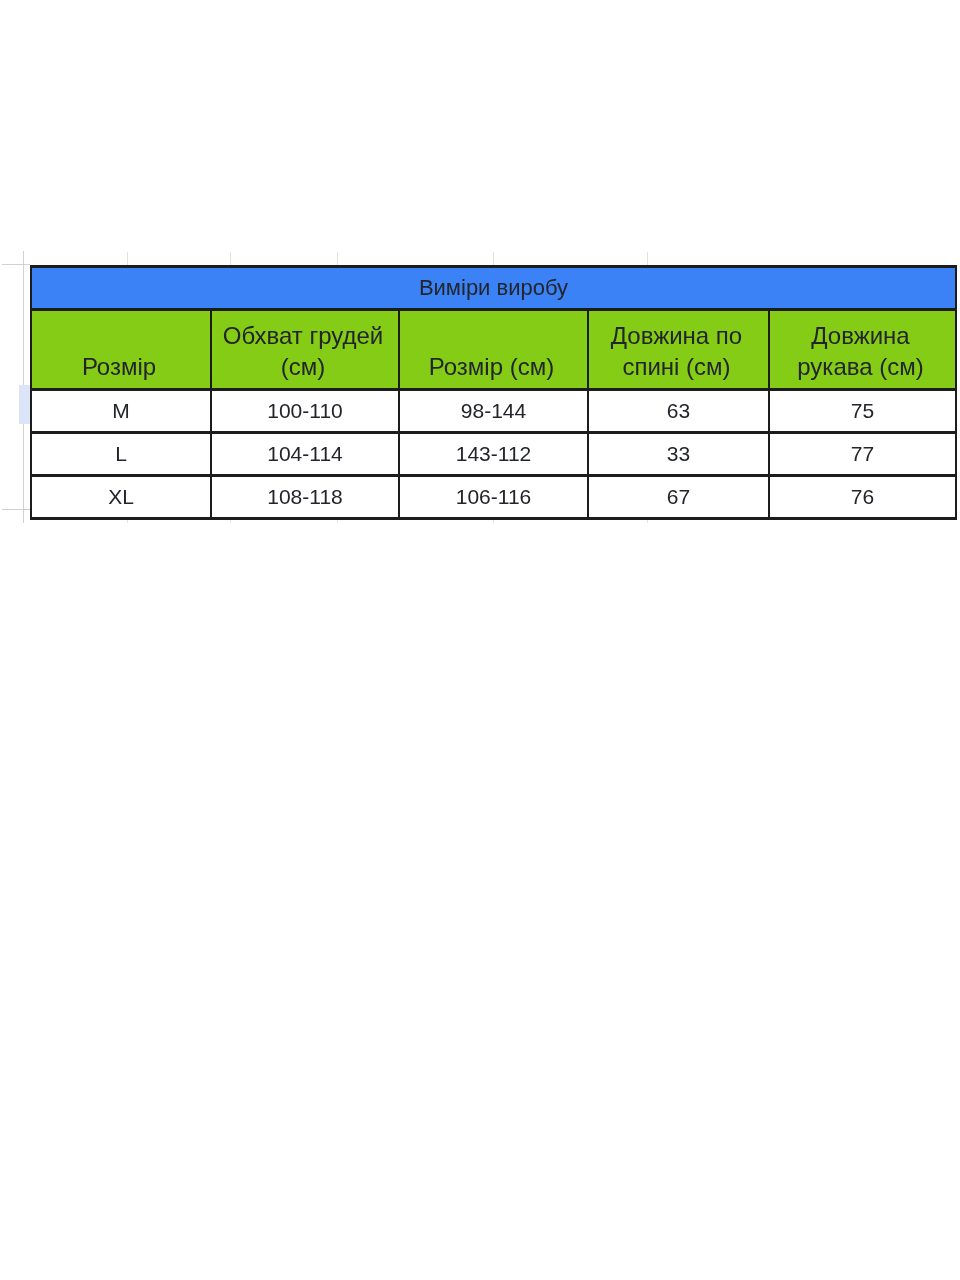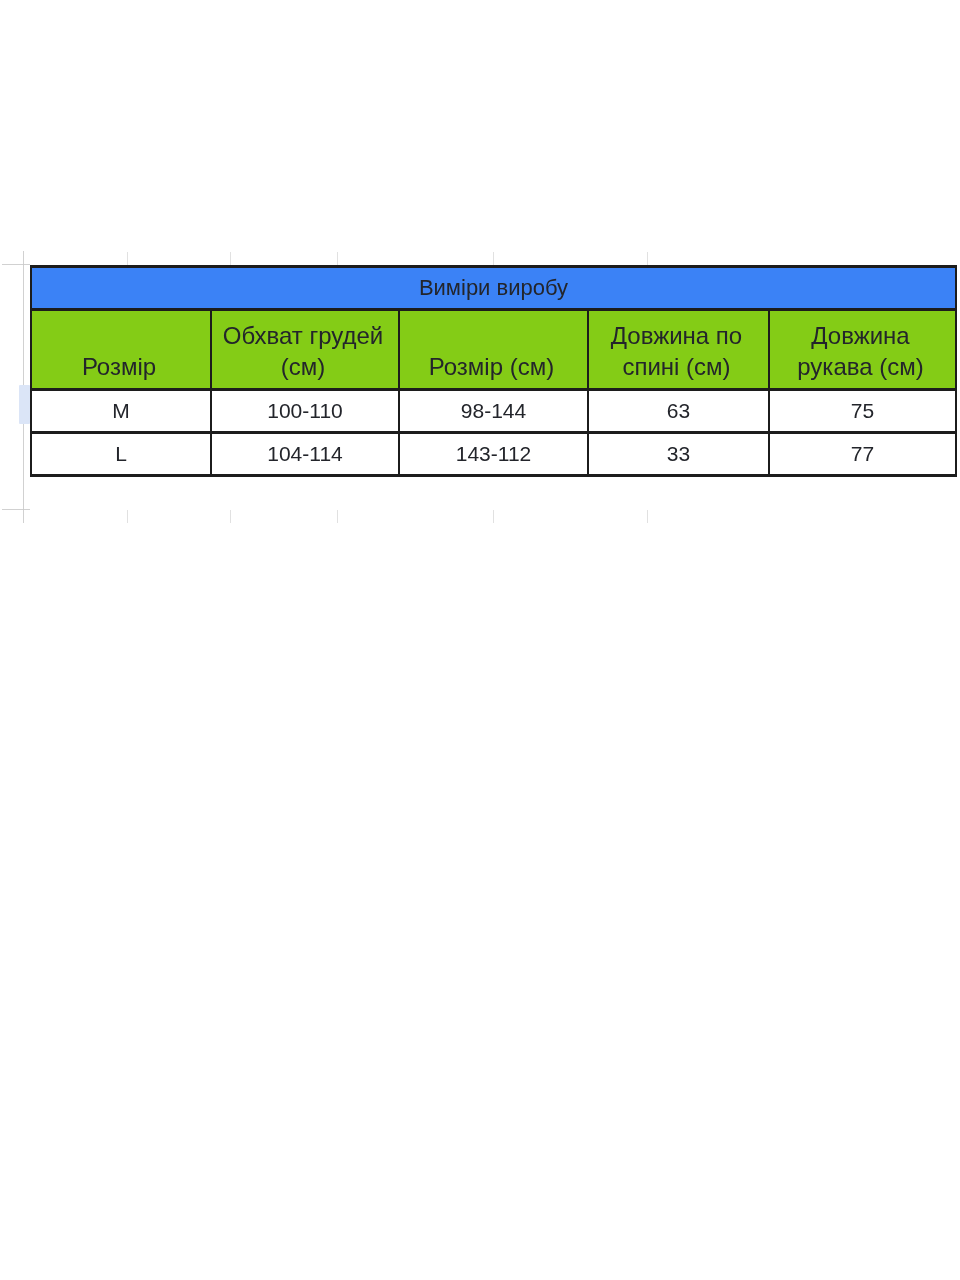--- a/index.html
+++ b/index.html
@@ -124,16 +124,23 @@
         <td>63</td>
         <td>75</td>
       </tr>
       <tr>
         <td>L</td>
         <td>104-114</td>
         <td>143-112</td>
         <td>33</td>
         <td>77</td>
       </tr>
+      <tr>
+        <td>XL</td>
+        <td>108-118</td>
+        <td>106-116</td>
+        <td>67</td>
+        <td>76</td>
+      </tr>
     </tbody>
   </table>
 
 </div>
 
 </body></html>

